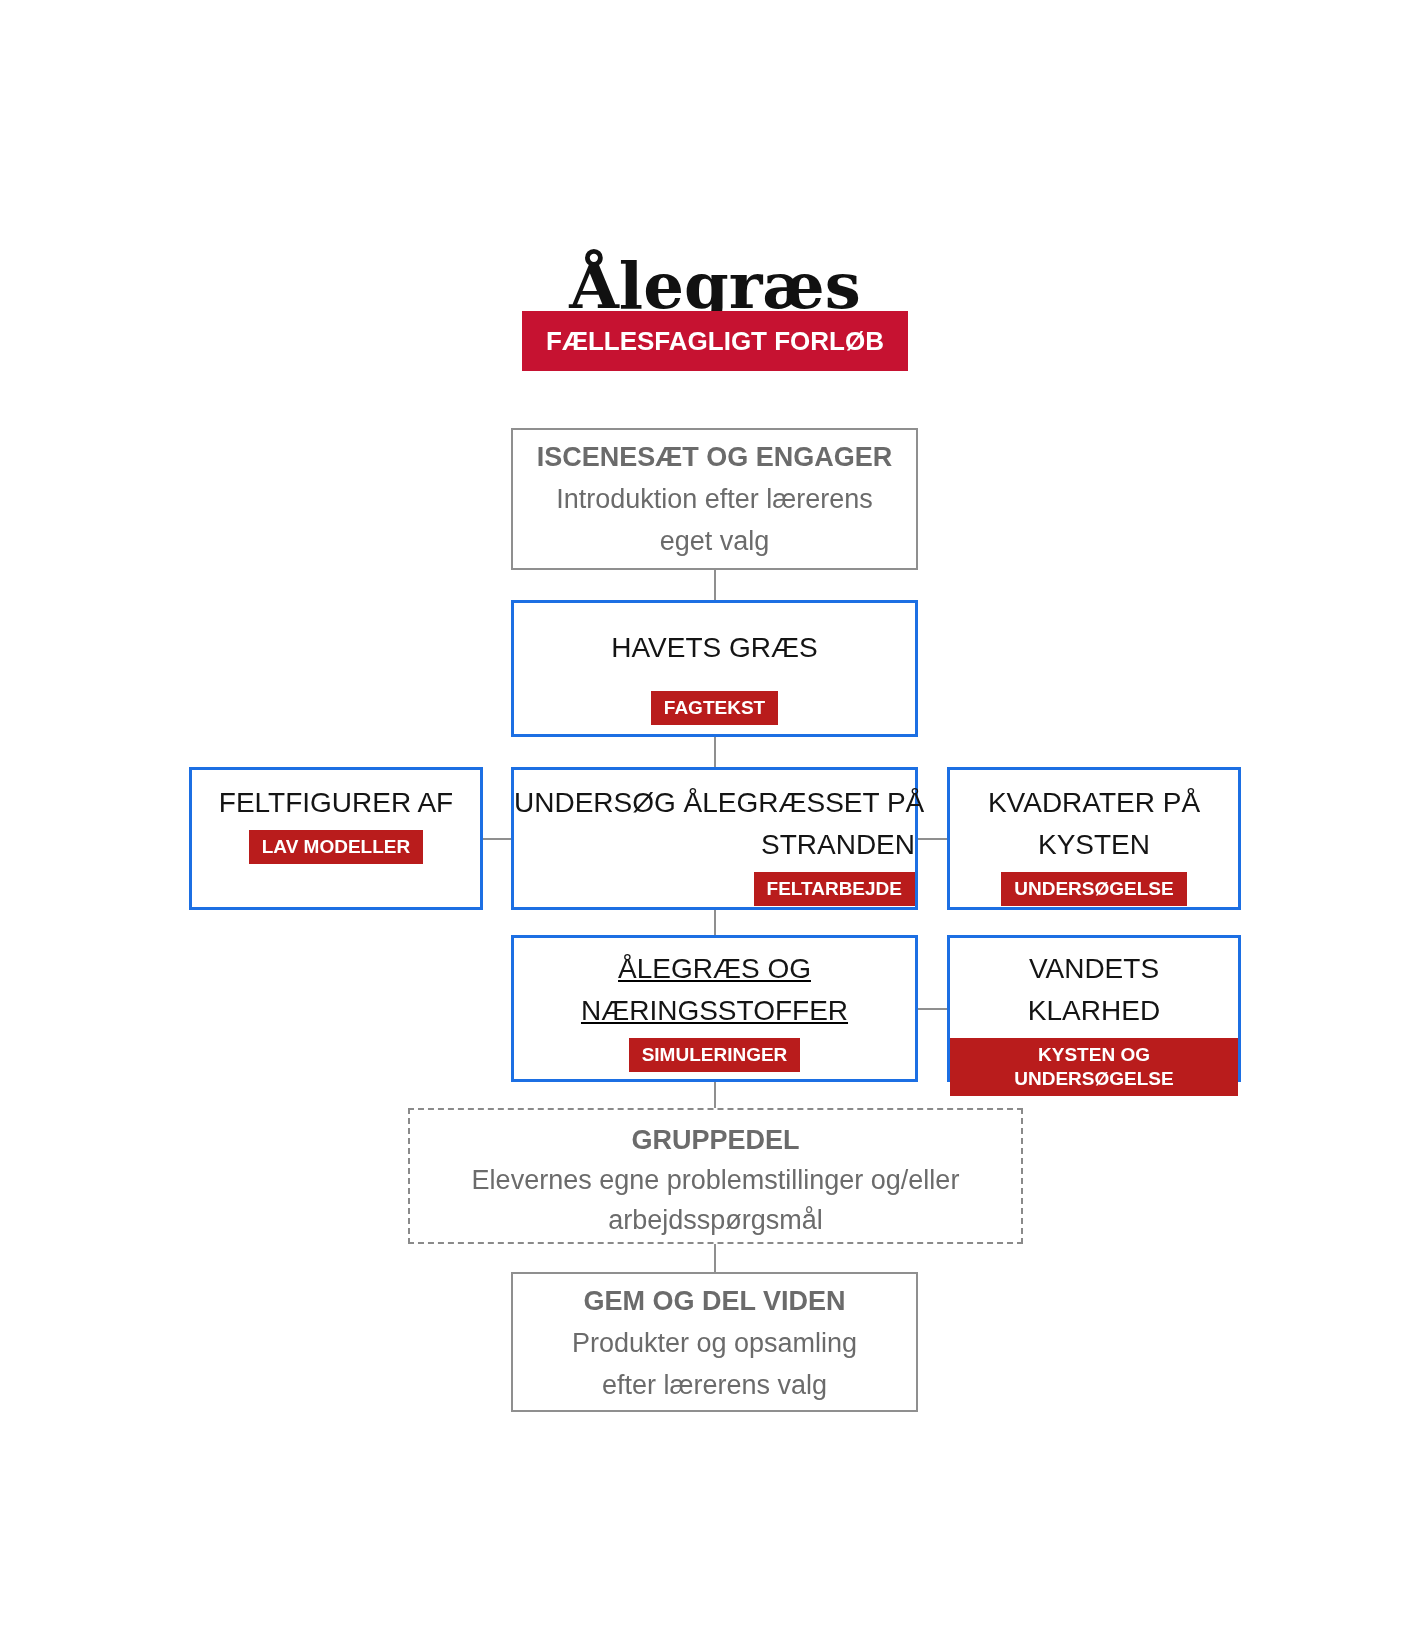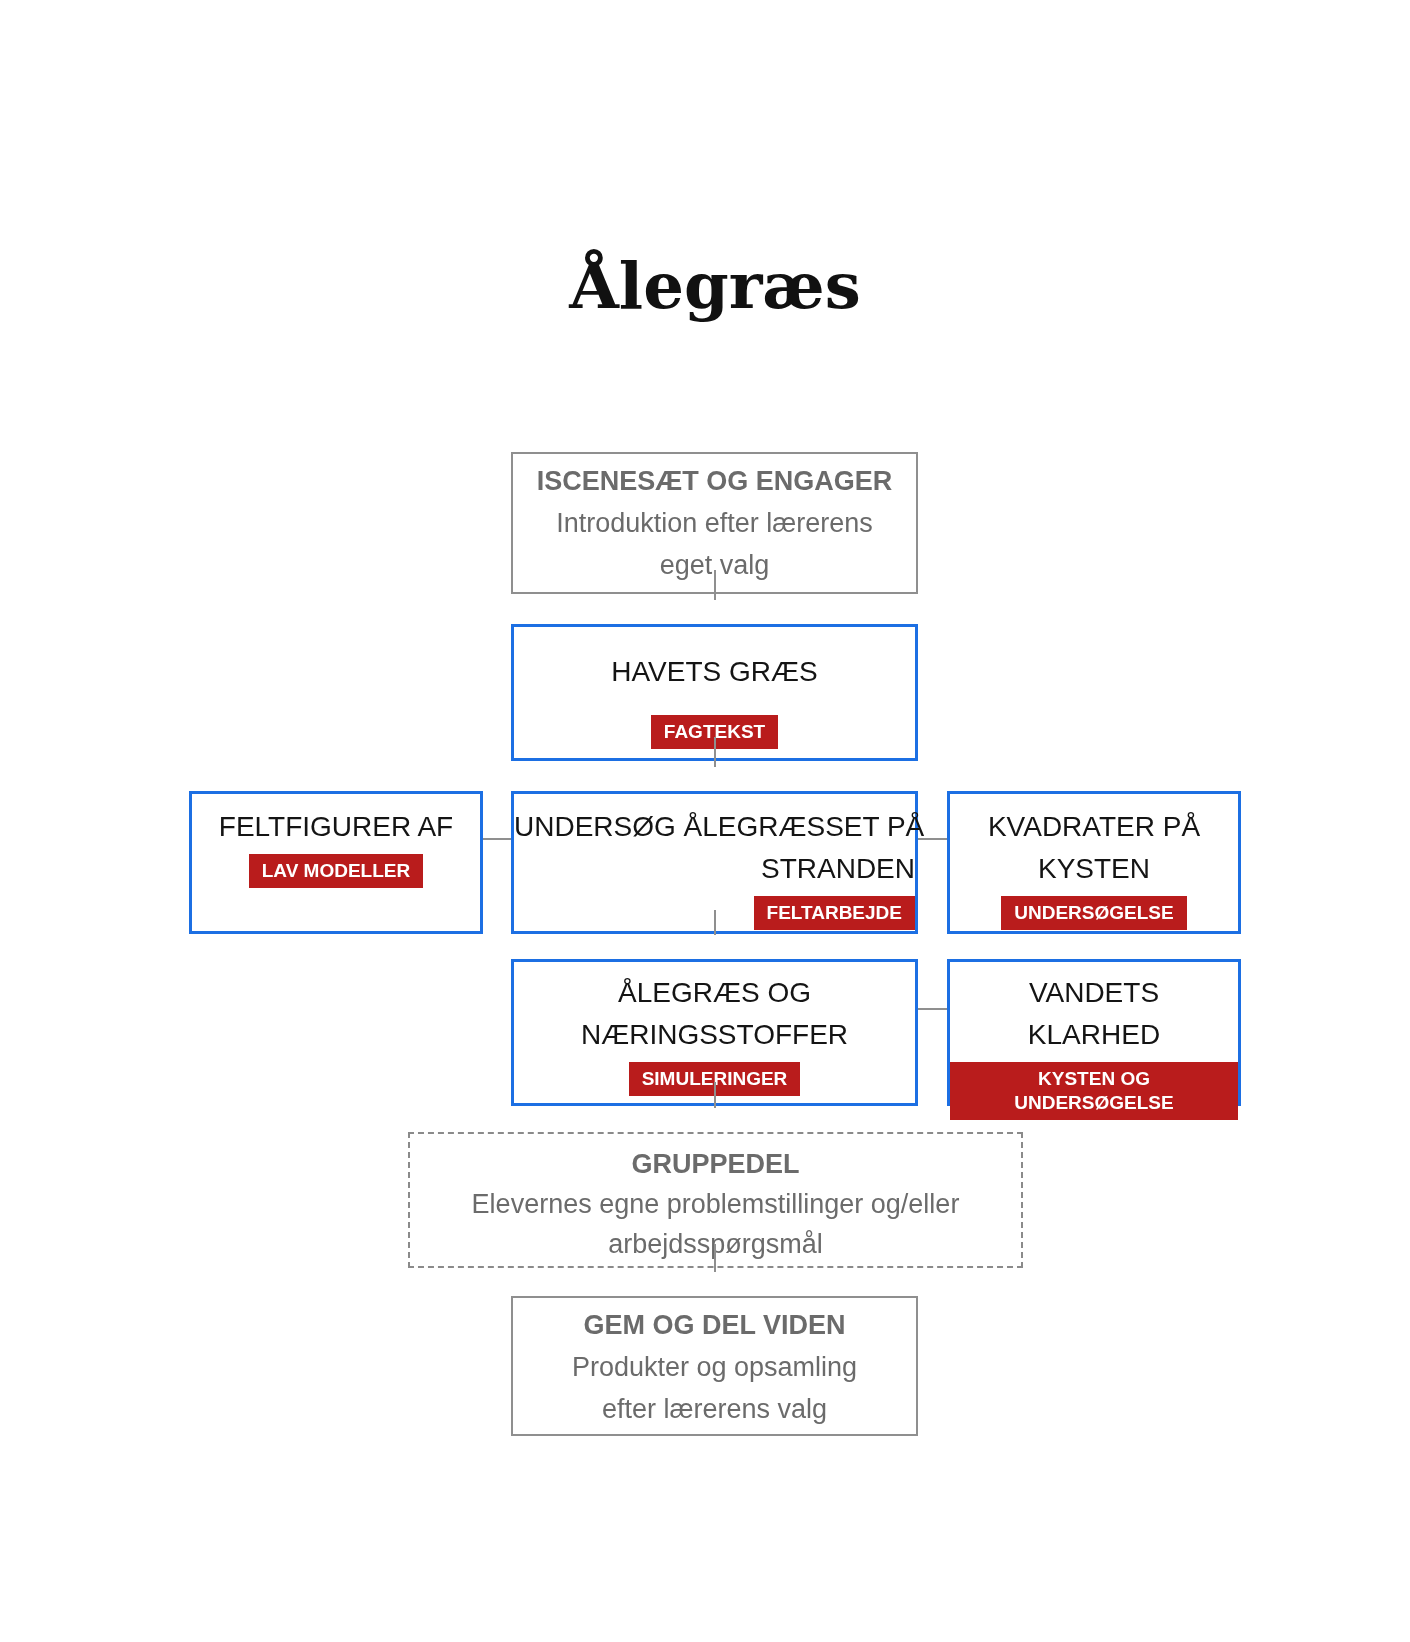--- a/index.html
+++ b/index.html
@@ -30,21 +30,20 @@
     font-weight:700;
     font-size:26px;
     line-height:32px;
     padding:14px 24px;
   }
   .node{
     position:absolute;
     box-sizing:border-box;
     background:#ffffff;
     text-align:center;
-    margin-top:24px;
   }
   .node.gray{border:2px solid #8f8f8f;}
   .node.blue{border:3px solid #1c6fe3;}
   .node.dashed{border:2px dashed #8a8a8a;}
   .t-line{display:block;white-space:nowrap;}
   .blue .node-title{color:#141414;font-size:28px;font-weight:400;line-height:42px;}
   .gray-head{color:#6b6b6b;font-size:27px;font-weight:700;line-height:42px;}
   .gray-body{color:#6b6b6b;font-size:27px;font-weight:400;line-height:42px;}
   .dashed .gray-head,.dashed .gray-body{line-height:40px;}
   .node-badge{
@@ -65,20 +64,23 @@
   .vline{position:absolute;width:2px;background:#8f8f8f;}
   .hline{position:absolute;height:2px;background:#8f8f8f;}
 </style>
 </head>
 <body>
 
 <div class="canvas">
 
   <h1 class="page-title">Ålegræs</h1>
 
+  <div class="main-badge-wrap">
+    <span class="main-badge">FÆLLESFAGLIGT FORLØB</span>
+  </div>
 
   <div class="node gray pad6" style="left:511px;top:428px;width:407px;height:142px;">
     <span class="t-line gray-head">ISCENESÆT OG ENGAGER</span>
     <span class="t-line gray-body">Introduktion efter lærerens</span>
     <span class="t-line gray-body">eget valg</span>
   </div>
 
   <div class="vline" style="left:714px;top:570px;height:30px;"></div>
 
   <div class="node blue pad24" style="left:511px;top:600px;width:407px;height:137px;">
@@ -104,21 +106,21 @@
   <div class="hline" style="left:918px;top:838px;width:29px;"></div>
 
   <div class="node blue pad12" style="left:947px;top:767px;width:294px;height:143px;">
     <span class="t-line node-title">KVADRATER PÅ</span>
     <span class="t-line node-title">KYSTEN</span>
     <span class="node-badge">UNDERSØGELSE</span>
   </div>
 
   <div class="vline" style="left:714px;top:910px;height:25px;"></div>
 
-  <div class="node blue pad10" style="left:511px;top:935px;width:407px;height:147px;">
+  <div class="node blue pad10" style="left:511px;top:935px;width:407px;height:147px;text-decoration:underline;">
     <span class="t-line node-title">ÅLEGRÆS OG</span>
     <span class="t-line node-title">NÆRINGSSTOFFER</span>
     <span class="node-badge">SIMULERINGER</span>
   </div>
 
   <div class="hline" style="left:918px;top:1008px;width:29px;"></div>
 
   <div class="node blue pad10" style="left:947px;top:935px;width:294px;height:147px;text-align:center;">
     <span class="t-line node-title">VANDETS</span>
     <span class="t-line node-title">KLARHED</span>

